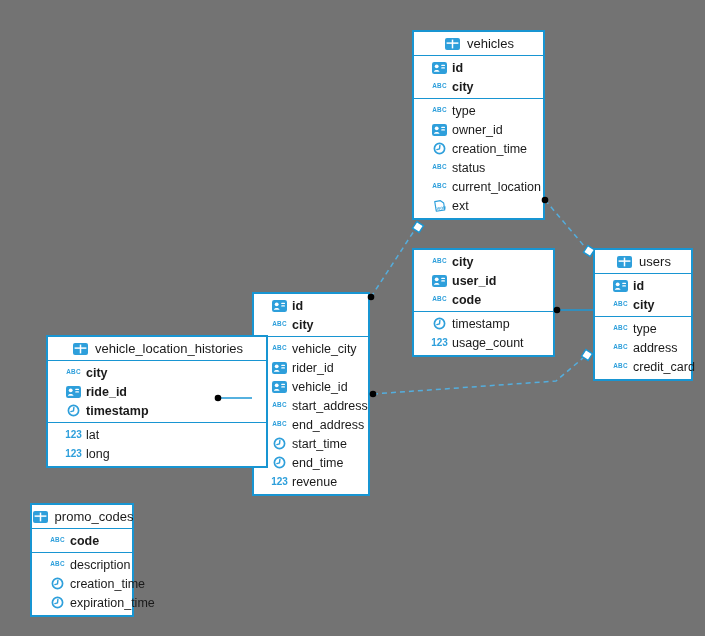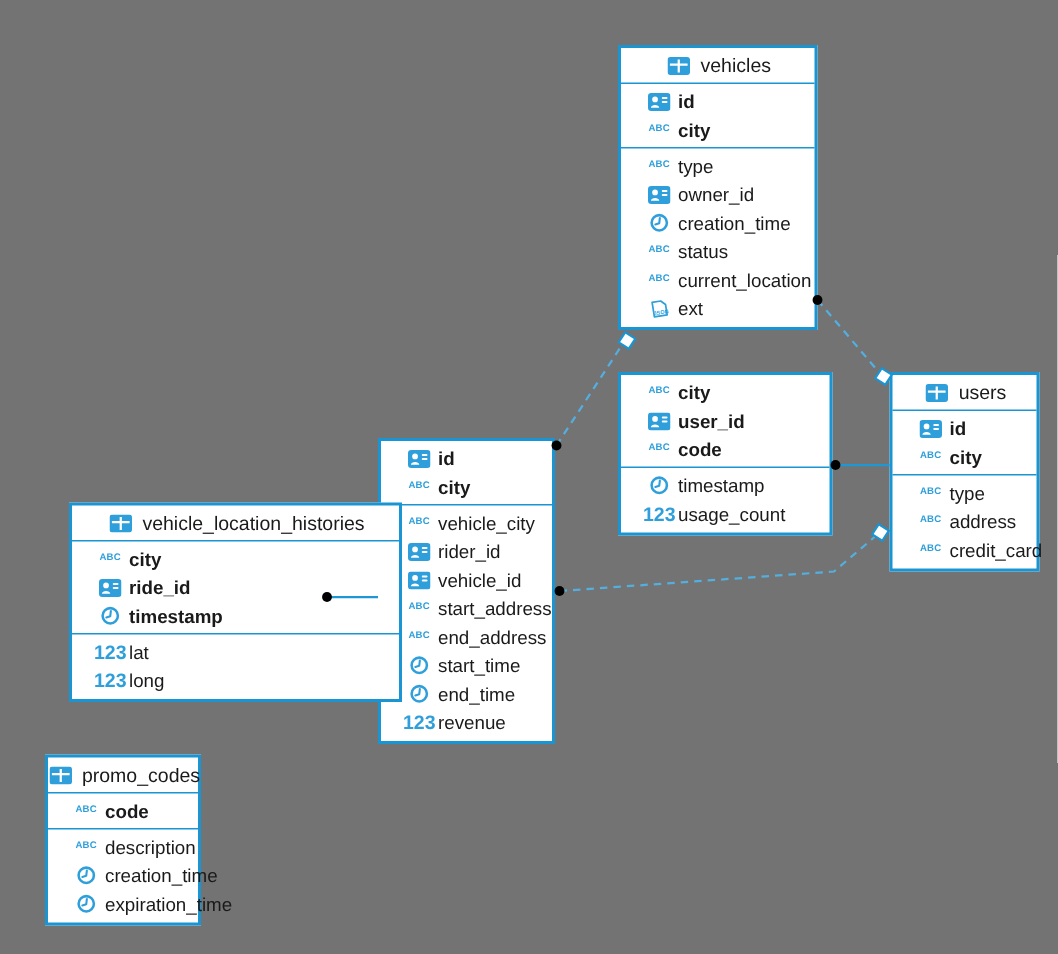--- a/index.html
+++ b/index.html
@@ -8,21 +8,21 @@
   .tbl{position:absolute;background:#ffffff;border:2px solid var(--b);box-sizing:border-box;}
   .tbl-header{display:flex;align-items:center;justify-content:center;gap:5px;height:23px;
     border-bottom:1.5px solid var(--b);font-size:13px;color:#1a1a1a;white-space:nowrap;}
   .rows{padding:2px 0 3px 0;}
   .col-row{display:flex;align-items:center;gap:3px;height:19px;padding:0 4px 0 16px;
     font-size:12.5px;color:#1a1a1a;white-space:nowrap;}
   .col-row.pk{font-weight:bold;}
   .sep{border-top:1.4px solid var(--b);margin:2px 0;}
   .ic{width:19px;flex:0 0 19px;display:flex;justify-content:center;align-items:center;}
   .ic-text{font-size:6.4px;font-weight:bold;color:var(--ib);letter-spacing:.2px;line-height:1;}
-  .ic-num{font-size:13px;font-weight:bold;color:var(--ib);line-height:1;}
+  .ic-num{font-size:10px;font-weight:bold;color:var(--ib);line-height:1;}
   svg.overlay{position:absolute;left:0;top:0;pointer-events:none;}
 </style>
 </head>
 <body>
 
 <div id="canvas" style="--b: #1895d2; --ib: #2e9fdb; background: #737373;">
     <div class="tbl" style="left: 412px; top: 30px; width: 133px;">
       <div class="tbl-header">
         <span class="ic">
           <svg width="15" height="12" viewBox="0 0 15 12">

